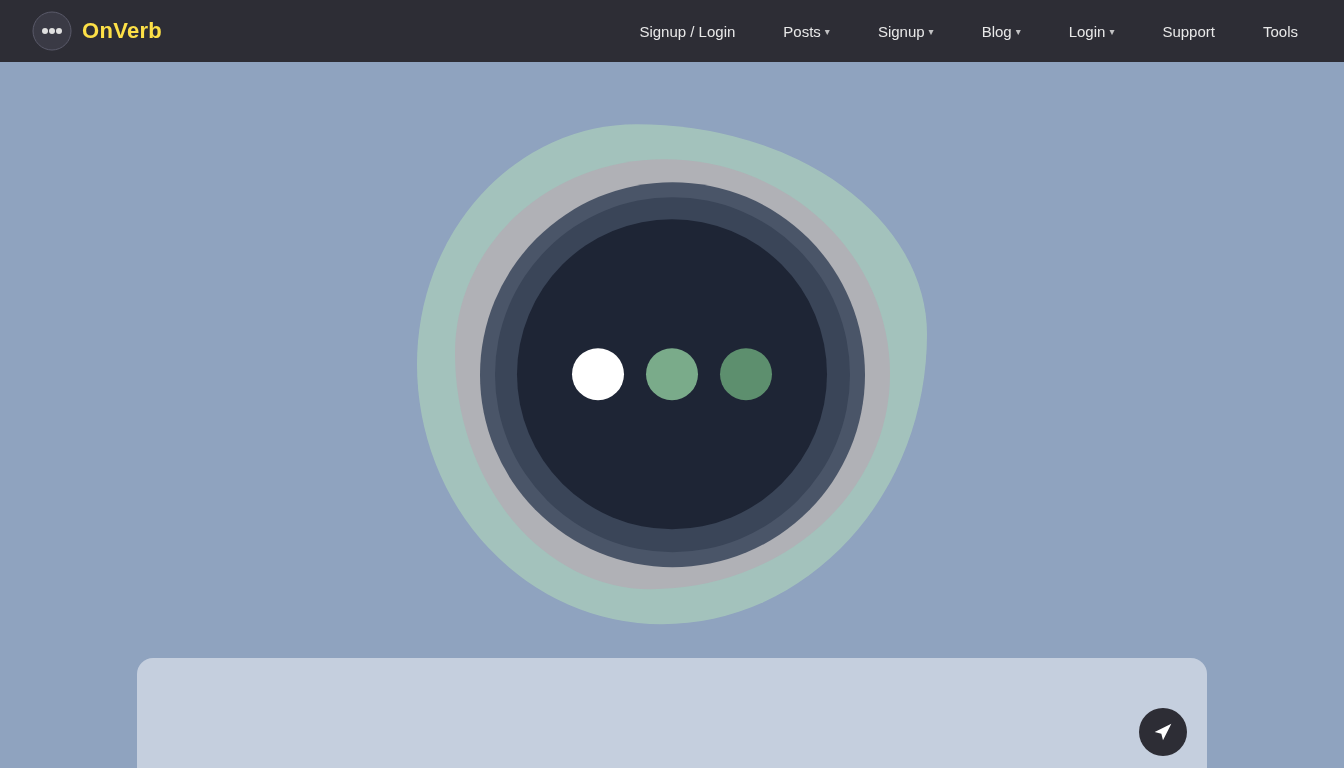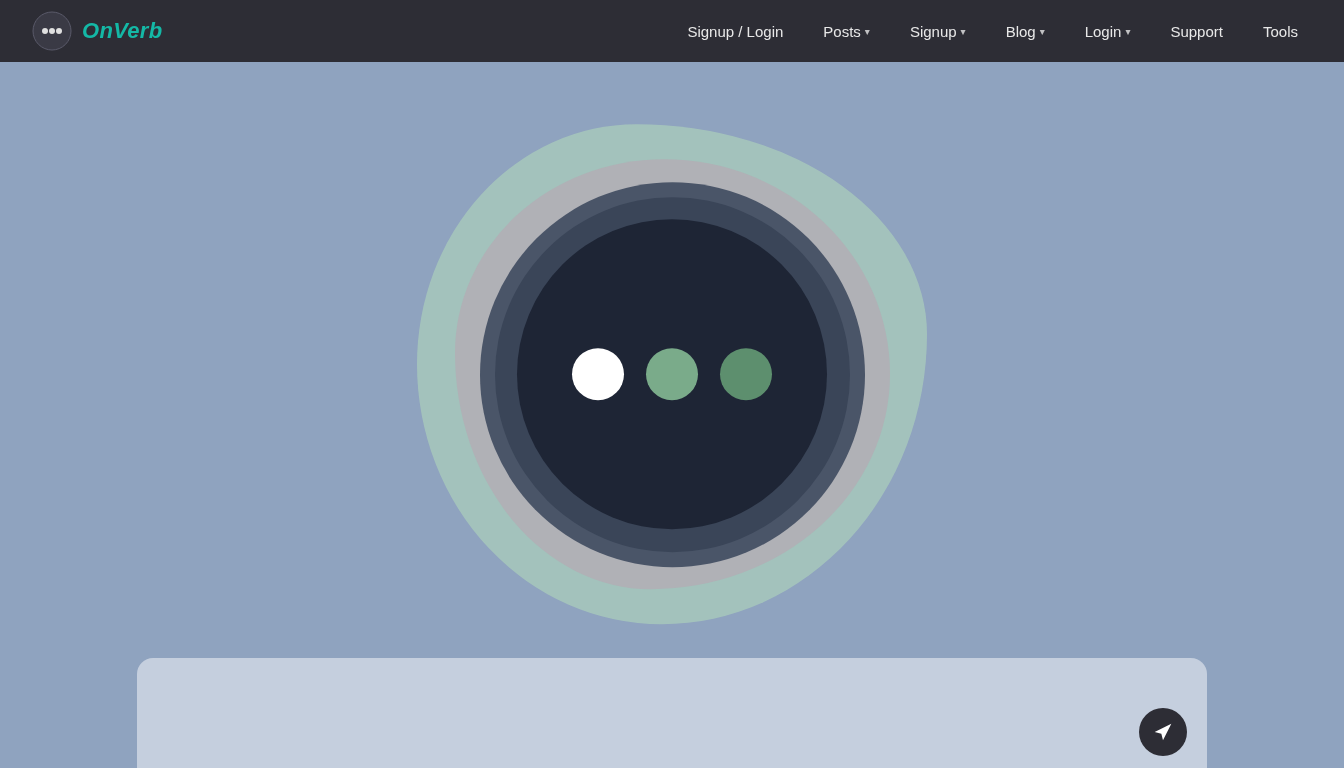--- a/index.html
+++ b/index.html
@@ -34,31 +34,30 @@
       text-decoration: none;
       cursor: pointer;
     }
 
     .logo-icon {
       width: 40px;
       height: 40px;
     }
 
     .logo-text {
-      color: #14b8a6;
+      color: #fde047;
       font-size: 22px;
       font-weight: 600;
       letter-spacing: 0.3px;
-      font-style: italic;
     }
 
     .navbar-nav {
       display: flex;
       align-items: center;
-      gap: 12px;
+      gap: 20px;
     }
 
     .nav-item {
       color: #e8e8e8;
       font-size: 15px;
       font-weight: 400;
       padding: 8px 14px;
       cursor: pointer;
       border-radius: 4px;
       display: flex;

